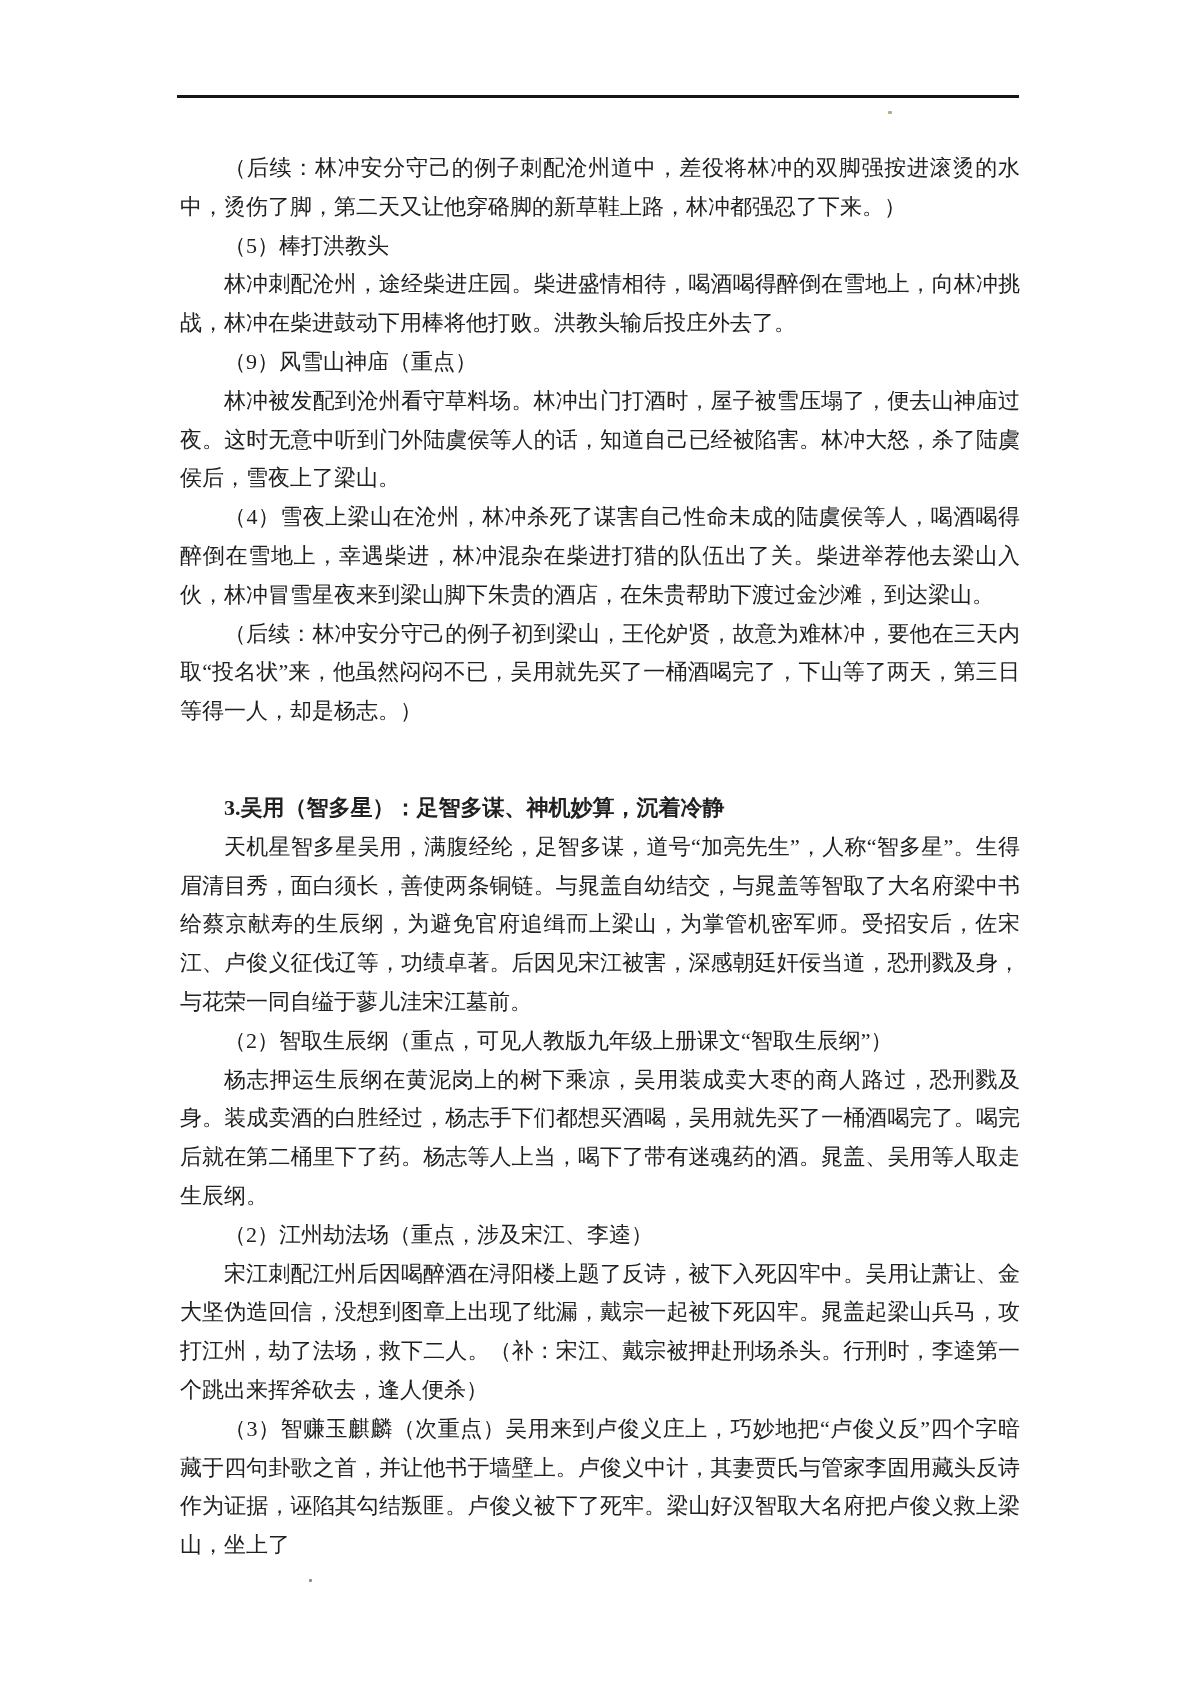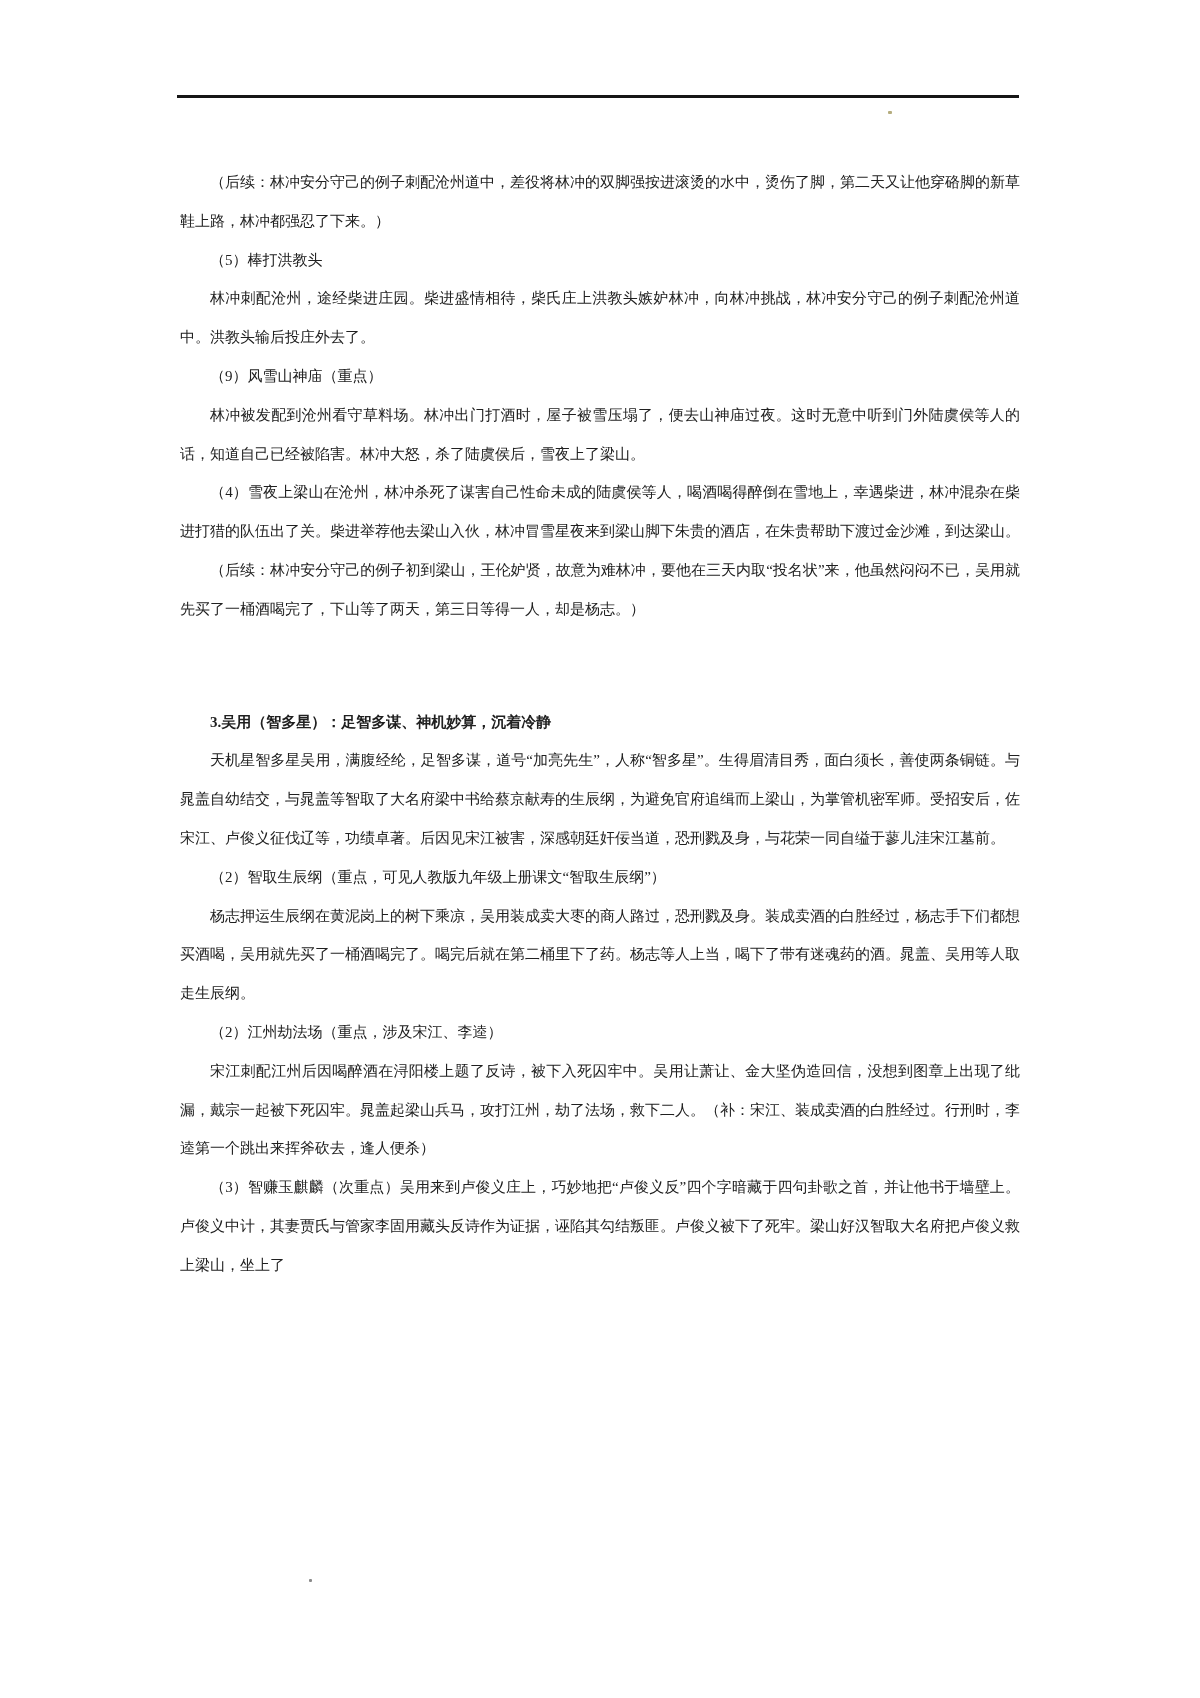--- a/index.html
+++ b/index.html
@@ -19,36 +19,36 @@
     position: absolute;
     left: 177px;
     top: 95px;
     width: 842px;
     height: 3px;
     background: #161616;
   }
   .content {
     position: absolute;
     left: 180px;
-    top: 163px;
+    top: 149px;
     width: 840px;
-    font-size: 15px;
+    font-size: 22px;
     line-height: 38.8px;
     color: #202020;
     text-align: justify;
     letter-spacing: 0;
   }
   .content p {
     margin: 0;
     padding: 0;
     text-indent: 2em;
   }
   .content p.heading {
     font-weight: bold;
-    margin-top: 74px;
+    margin-top: 58px;
   }
   .speck {
     position: absolute;
     border-radius: 1px;
   }
   .speck-top {
     left: 888px;
     top: 111px;
     width: 4px;
     height: 3px;
@@ -61,28 +61,28 @@
   }
 </style>
 </head>
 <body>
 
 <div class="page">
   <div class="header-rule" style="background: rgb(22, 22, 22);"></div>
   <div class="content" style="color: rgb(32, 32, 32);">
       <p class="body">（后续：林冲安分守己的例子刺配沧州道中，差役将林冲的双脚强按进滚烫的水中，烫伤了脚，第二天又让他穿硌脚的新草鞋上路，林冲都强忍了下来。）</p>
       <p class="body">（5）棒打洪教头</p>
-      <p class="body">林冲刺配沧州，途经柴进庄园。柴进盛情相待，柴氏庄上洪教头嫉妒林冲，向林冲挑战，林冲安分守己的例子刺配沧州道中。洪教头输后投庄外去了。</p>
+      <p class="body">林冲刺配沧州，途经柴进庄园。柴进盛情相待，喝酒喝得醉倒在雪地上，向林冲挑战，林冲在柴进鼓动下用棒将他打败。洪教头输后投庄外去了。</p>
       <p class="body">（9）风雪山神庙（重点）</p>
       <p class="body">林冲被发配到沧州看守草料场。林冲出门打酒时，屋子被雪压塌了，便去山神庙过夜。这时无意中听到门外陆虞侯等人的话，知道自己已经被陷害。林冲大怒，杀了陆虞侯后，雪夜上了梁山。</p>
       <p class="body">（4）雪夜上梁山在沧州，林冲杀死了谋害自己性命未成的陆虞侯等人，喝酒喝得醉倒在雪地上，幸遇柴进，林冲混杂在柴进打猎的队伍出了关。柴进举荐他去梁山入伙，林冲冒雪星夜来到梁山脚下朱贵的酒店，在朱贵帮助下渡过金沙滩，到达梁山。</p>
       <p class="body">（后续：林冲安分守己的例子初到梁山，王伦妒贤，故意为难林冲，要他在三天内取“投名状”来，他虽然闷闷不已，吴用就先买了一桶酒喝完了，下山等了两天，第三日等得一人，却是杨志。）</p>
       <p class="heading">3.吴用（智多星）：足智多谋、神机妙算，沉着冷静</p>
       <p class="body">天机星智多星吴用，满腹经纶，足智多谋，道号“加亮先生”，人称“智多星”。生得眉清目秀，面白须长，善使两条铜链。与晁盖自幼结交，与晁盖等智取了大名府梁中书给蔡京献寿的生辰纲，为避免官府追缉而上梁山，为掌管机密军师。受招安后，佐宋江、卢俊义征伐辽等，功绩卓著。后因见宋江被害，深感朝廷奸佞当道，恐刑戮及身，与花荣一同自缢于蓼儿洼宋江墓前。</p>
       <p class="body">（2）智取生辰纲（重点，可见人教版九年级上册课文“智取生辰纲”）</p>
       <p class="body">杨志押运生辰纲在黄泥岗上的树下乘凉，吴用装成卖大枣的商人路过，恐刑戮及身。装成卖酒的白胜经过，杨志手下们都想买酒喝，吴用就先买了一桶酒喝完了。喝完后就在第二桶里下了药。杨志等人上当，喝下了带有迷魂药的酒。晁盖、吴用等人取走生辰纲。</p>
       <p class="body">（2）江州劫法场（重点，涉及宋江、李逵）</p>
-      <p class="body">宋江刺配江州后因喝醉酒在浔阳楼上题了反诗，被下入死囚牢中。吴用让萧让、金大坚伪造回信，没想到图章上出现了纰漏，戴宗一起被下死囚牢。晁盖起梁山兵马，攻打江州，劫了法场，救下二人。（补：宋江、装成卖酒的白胜经过。行刑时，李逵第一个跳出来挥斧砍去，逢人便杀）</p>
+      <p class="body">宋江刺配江州后因喝醉酒在浔阳楼上题了反诗，被下入死囚牢中。吴用让萧让、金大坚伪造回信，没想到图章上出现了纰漏，戴宗一起被下死囚牢。晁盖起梁山兵马，攻打江州，劫了法场，救下二人。（补：宋江、戴宗被押赴刑场杀头。行刑时，李逵第一个跳出来挥斧砍去，逢人便杀）</p>
       <p class="body">（3）智赚玉麒麟（次重点）吴用来到卢俊义庄上，巧妙地把“卢俊义反”四个字暗藏于四句卦歌之首，并让他书于墙壁上。卢俊义中计，其妻贾氏与管家李固用藏头反诗作为证据，诬陷其勾结叛匪。卢俊义被下了死牢。梁山好汉智取大名府把卢俊义救上梁山，坐上了</p>
     </div>
   <div class="speck speck-top" style="background: rgb(181, 173, 126);"></div>
   <div class="speck speck-bottom" style="background: rgb(138, 138, 138);"></div>
 </div>
 
 </body></html>

